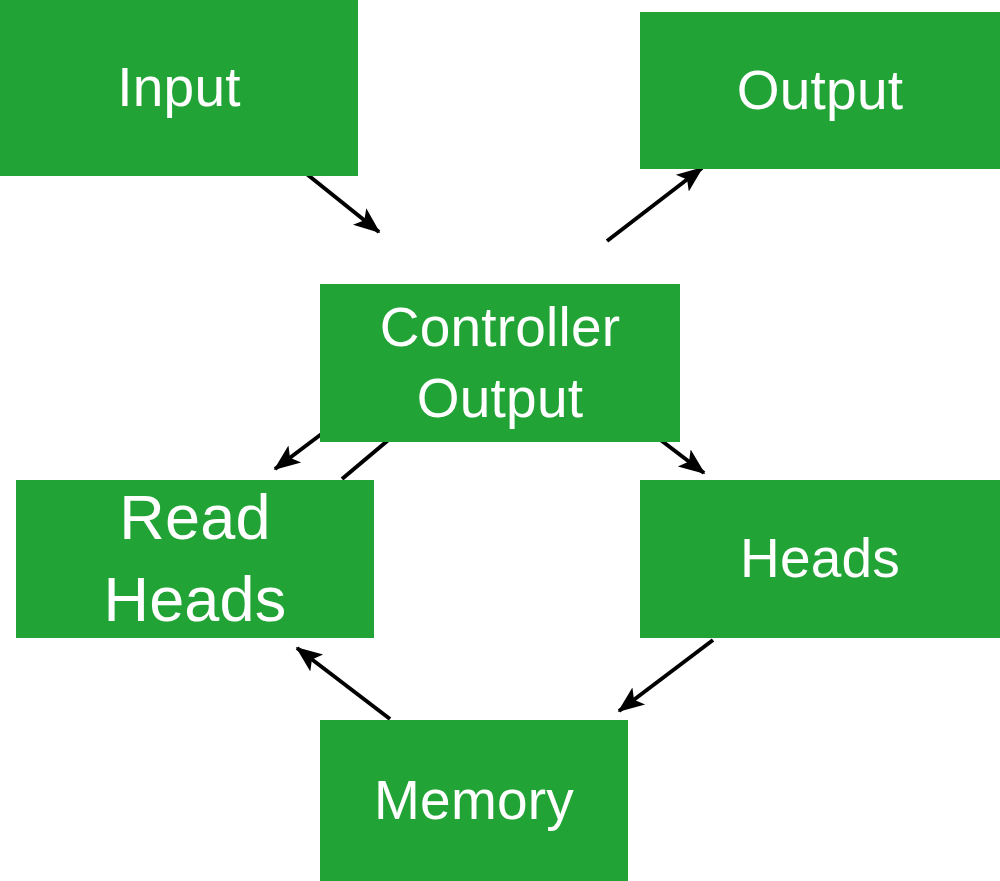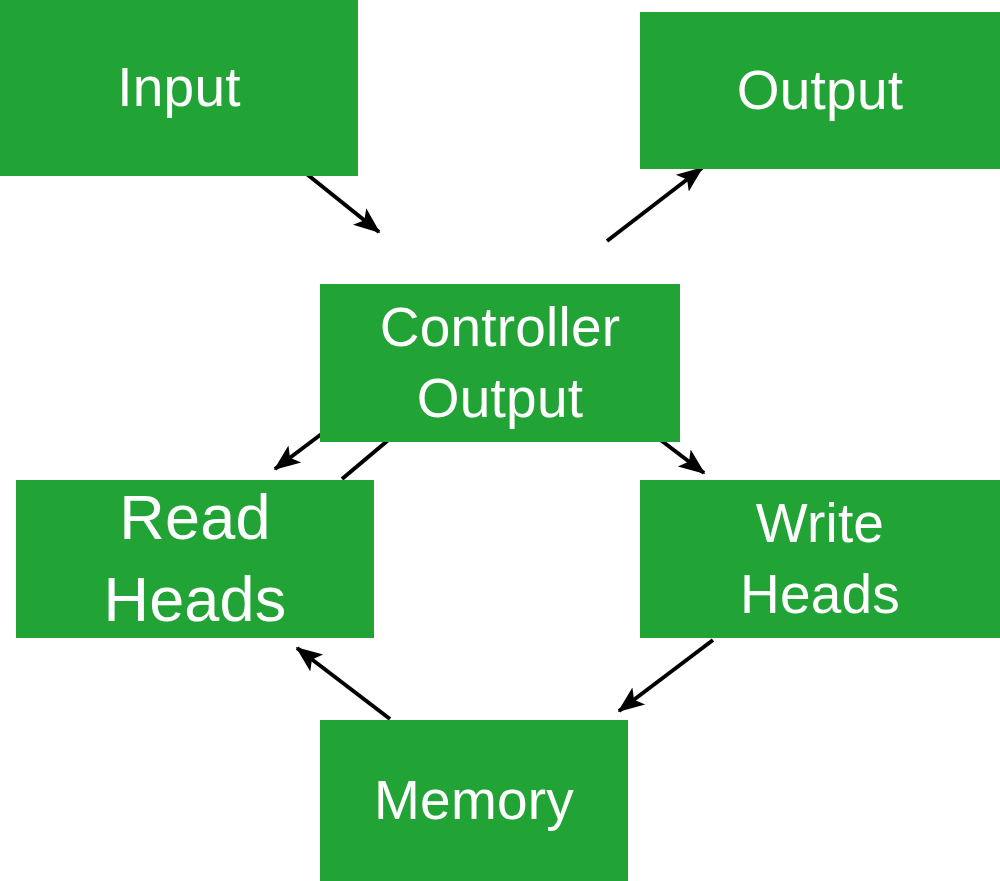--- a/index.html
+++ b/index.html
@@ -110,21 +110,20 @@
     <span class="node-line">Controller</span>
     <span class="node-line">Output</span>
   </div>
 
   <div class="node-box" id="node-read-heads" style="left: 0px; top: 480px; width: 358px; height: 158px; background: rgb(33, 163, 53); color: rgb(255, 255, 255);">
     <span class="node-line">Read</span>
     <span class="node-line">Heads</span>
   </div>
 
   <div class="node-box" id="node-write-heads" style="left: 640px; top: 480px; width: 360px; height: 158px; background: rgb(33, 163, 53); color: rgb(255, 255, 255);">
-    <span class="node-line">Write</span>
     <span class="node-line">Heads</span>
   </div>
 
   <div class="node-box" id="node-memory" style="left: 320px; top: 720px; width: 308px; height: 161px; background: rgb(33, 163, 53); color: rgb(255, 255, 255);">
     <span class="node-line">Memory</span>
   </div>
 
 </div>
 
 </body></html>

